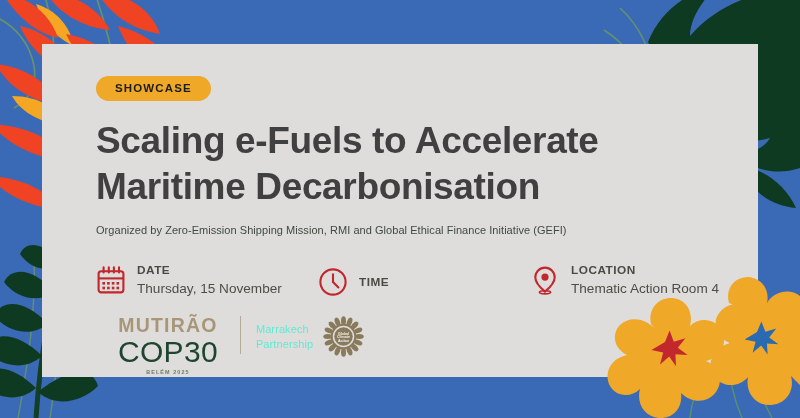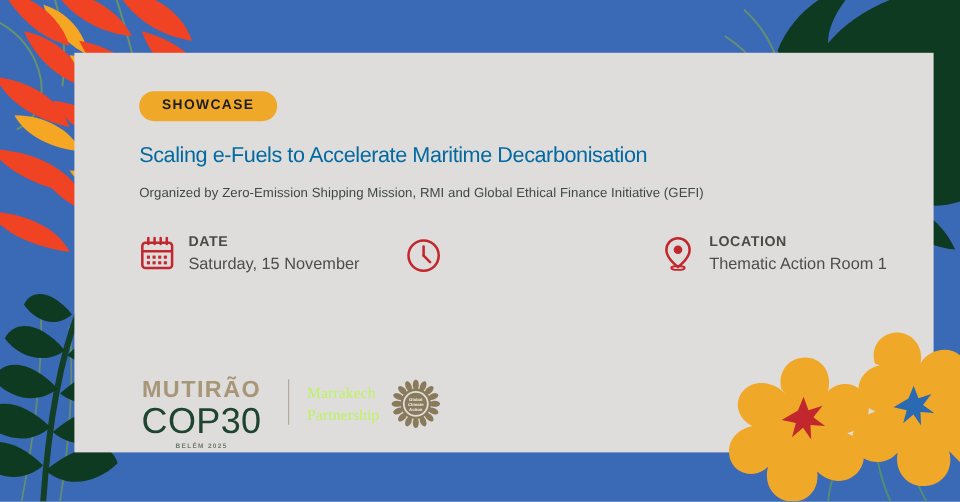--- a/index.html
+++ b/index.html
@@ -37,21 +37,20 @@
 
   
   #card {
     position: absolute;
     left: 42px;
     top: 44px;
     width: 716px;
     height: 333px;
     background: #dedddb;
     z-index: 3;
-    margin-left: 20px;
   }
 
   #card-inner {
     position: absolute;
     left: 54px;
     top: 32px;
     width: 648px;
   }
 
   
@@ -62,23 +61,23 @@
     font-size: 11.5px;
     font-weight: bold;
     letter-spacing: 1.15px;
     padding: 6px 19px 7px 19px;
     border-radius: 13px;
   }
 
   
   #headline {
     margin-top: 17px;
-    color: #0369a1;
-    font-size: 18px;
-    font-weight: normal;
+    color: #404040;
+    font-size: 37px;
+    font-weight: bold;
     line-height: 1.23;
     letter-spacing: -0.35px;
     max-width: 610px;
   }
 
   
   #organizer {
     margin-top: 14px;
     color: #3f4a41;
     font-size: 11px;
@@ -156,25 +155,24 @@
 
   #logo-divider {
     width: 1px;
     height: 38px;
     background: #b3ab98;
     margin: 0 15px 0 22px;
   }
 
   #mp-block { display: flex; align-items: center; gap: 10px; }
   #mp-words {
-    color: #bef264;
-    font-size: 13px;
+    color: #5eead4;
+    font-size: 11px;
     line-height: 1.33;
     letter-spacing: 0.1px;
-    font-family: Liberation Serif, serif;
   }
   #gca-emblem { width: 41px; height: 41px; display: block; }
 </style>
 </head>
 <body>
 
 <div id="stage">
 
   <svg class="art art-back" viewBox="0 0 800 418">
 
@@ -280,44 +278,45 @@
               <rect x="15.8" y="17" width="2.6" height="2.6"></rect>
               <rect x="20.5" y="17" width="2.6" height="2.6"></rect>
               <rect x="6.4" y="21.7" width="2.6" height="2.6"></rect>
               <rect x="11.1" y="21.7" width="2.6" height="2.6"></rect>
               <rect x="15.8" y="21.7" width="2.6" height="2.6"></rect>
               <rect x="20.5" y="21.7" width="2.6" height="2.6"></rect>
             </g>
           </svg>
           <div class="meta-text">
             <div class="meta-label">DATE</div>
-            <div class="meta-value">Saturday, 15 November</div>
+            <div class="meta-value">Thursday, 15 November</div>
           </div>
         </div>
 
         <div class="meta-item time">
           <svg class="meta-icon" viewBox="0 0 30 30">
             <circle cx="15" cy="15" r="12.6" fill="none" stroke="#c1272d" stroke-width="2.1"></circle>
             <line x1="15" y1="15" x2="15" y2="7.4" stroke="#c1272d" stroke-width="2.1" stroke-linecap="round"></line>
             <line x1="15" y1="15" x2="20.4" y2="20.4" stroke="#c1272d" stroke-width="2.1" stroke-linecap="round"></line>
           </svg>
           <div class="meta-text">
+            <div class="meta-label">TIME</div>
           </div>
         </div>
 
         <div class="meta-item location">
           <svg class="meta-icon" viewBox="0 0 30 30">
             <path d="M15 2.6 C 9.6 2.6, 5.3 6.9, 5.3 12.3 C 5.3 18.2, 12.3 24.4, 15 26.6
                      C 17.7 24.4, 24.7 18.2, 24.7 12.3 C 24.7 6.9, 20.4 2.6, 15 2.6 Z" fill="none" stroke="#c1272d" stroke-width="2.1"></path>
             <circle cx="15" cy="12.1" r="3.6" fill="#c1272d"></circle>
             <ellipse cx="15" cy="27.3" rx="5.6" ry="1.6" fill="none" stroke="#c1272d" stroke-width="1.6"></ellipse>
           </svg>
           <div class="meta-text">
             <div class="meta-label">LOCATION</div>
-            <div class="meta-value">Thematic Action Room 1</div>
+            <div class="meta-value">Thematic Action Room 4</div>
           </div>
         </div>
 
       </div>
     </div>
   </div>
 
   <div id="logo-strip">
 
     <div id="cop-logo">

